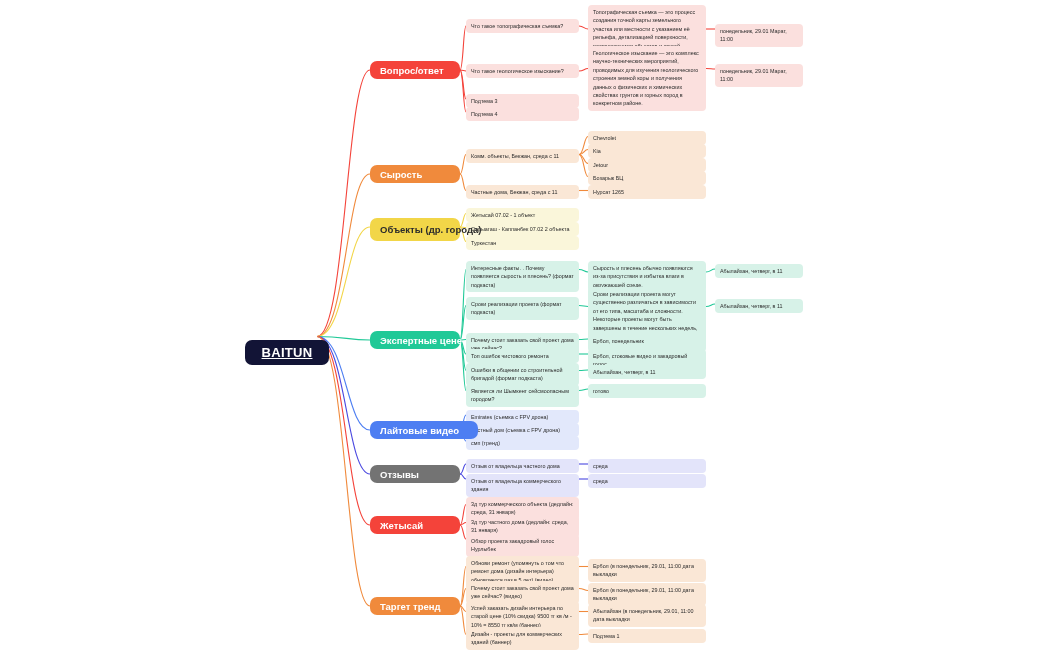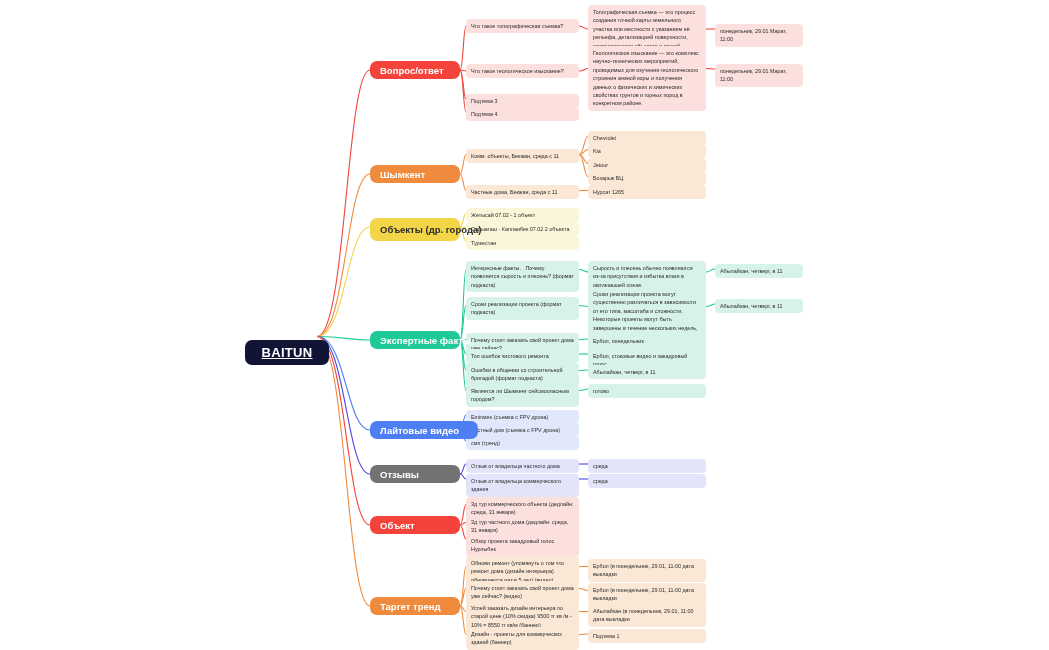--- a/index.html
+++ b/index.html
@@ -134,33 +134,33 @@
   <div class="root-node" style="left: 245px; top: 340px; width: 84px; height: 25px; text-decoration: underline;">BAITUN</div>
 <div class="branch" style="background: rgb(244, 67, 58); left: 370px; top: 61px; width: 90px; height: 18px;">Вопрос/ответ</div>
     <div class="card top" style="background: rgb(251, 224, 222); left: 466px; top: 19px; width: 113px; min-height: 14px;">Что такое топографическая съемка?</div>
     <div class="card top" style="background: rgb(251, 224, 222); left: 588px; top: 5px; width: 118px; min-height: 48px;">Топографическая съемка — это процесс создания точной карты земельного участка или местности с указанием её рельефа, детализацией поверхности, расположением объектов и другой топографической информацией.</div>
     <div class="card" style="background: rgb(251, 224, 222); left: 715px; top: 24px; width: 88px; min-height: 10px;">понедельник, 29.01 Марат, 11:00</div>
     <div class="card top" style="background: rgb(251, 224, 222); left: 466px; top: 64px; width: 113px; min-height: 14px;">Что такое геологическое изыскание?</div>
     <div class="card top" style="background: rgb(251, 224, 222); left: 588px; top: 46px; width: 118px; min-height: 45px;">Геологическое изыскание — это комплекс научно-технических мероприятий, проводимых для изучения геологического строения земной коры и получения данных о физических и химических свойствах грунтов и горных пород в конкретном районе.</div>
     <div class="card" style="background: rgb(251, 224, 222); left: 715px; top: 64px; width: 88px; min-height: 10px;">понедельник, 29.01 Марат, 11:00</div>
     <div class="card" style="background: rgb(251, 224, 222); left: 466px; top: 94px; width: 113px; min-height: 10px;">Подтема 3</div>
     <div class="card" style="background: rgb(251, 224, 222); left: 466px; top: 107px; width: 113px; min-height: 10px;">Подтема 4</div>
-    <div class="branch" style="background: rgb(240, 138, 60); left: 370px; top: 165px; width: 90px; height: 18px;">Шымкент</div>
+    <div class="branch" style="background: rgb(240, 138, 60); left: 370px; top: 165px; width: 90px; height: 18px;">Сырость</div>
     <div class="card" style="background: rgb(250, 231, 214); left: 466px; top: 149px; width: 113px; min-height: 11px;">Комм. объекты, Бекжан, среда с 11</div>
     <div class="card" style="background: rgb(250, 231, 214); left: 588px; top: 131px; width: 118px; min-height: 11px;">Chevrolet</div>
     <div class="card" style="background: rgb(250, 231, 214); left: 588px; top: 144px; width: 118px; min-height: 11px;">Kia</div>
     <div class="card" style="background: rgb(250, 231, 214); left: 588px; top: 158px; width: 118px; min-height: 11px;">Jetour</div>
     <div class="card" style="background: rgb(250, 231, 214); left: 588px; top: 171px; width: 118px; min-height: 11px;">Бозарык БЦ</div>
     <div class="card" style="background: rgb(250, 231, 214); left: 466px; top: 185px; width: 113px; min-height: 11px;">Частные дома, Бекжан, среда с 11</div>
     <div class="card" style="background: rgb(250, 231, 214); left: 588px; top: 185px; width: 118px; min-height: 11px;">Нурсат 1265</div>
     <div class="branch" style="background: rgb(242, 214, 72); left: 370px; top: 218px; width: 90px; height: 23px; color: rgb(43, 43, 43);">Объекты (др. города)</div>
     <div class="card" style="background: rgb(250, 246, 218); left: 466px; top: 208px; width: 113px; min-height: 11px;">Жетысай 07.02 - 1 объект</div>
     <div class="card" style="background: rgb(250, 246, 218); left: 466px; top: 222px; width: 113px; min-height: 11px;">Сарыагаш - Капланбек 07.02 2 объекта</div>
     <div class="card" style="background: rgb(250, 246, 218); left: 466px; top: 236px; width: 113px; min-height: 11px;">Туркестан</div>
-    <div class="branch" style="background: rgb(32, 201, 151); left: 370px; top: 331px; width: 90px; height: 18px;">Экспертные факты</div>
+    <div class="branch" style="background: rgb(32, 201, 151); left: 370px; top: 331px; width: 90px; height: 18px;">Экспертные цене</div>
     <div class="card top" style="background: rgb(215, 242, 232); left: 466px; top: 261px; width: 113px; min-height: 17px;">Интересные факты. . Почему появляется сырость и плесень? (формат подкаста)</div>
     <div class="card top" style="background: rgb(215, 242, 232); left: 588px; top: 261px; width: 118px; min-height: 22px;">Сырость и плесень обычно появляются из-за присутствия и избытка влаги в окружающей среде.</div>
     <div class="card" style="background: rgb(215, 242, 232); left: 715px; top: 264px; width: 88px; min-height: 10px;">Абылайхан, четверг, в 11</div>
     <div class="card top" style="background: rgb(215, 242, 232); left: 466px; top: 297px; width: 113px; min-height: 17px;">Сроки реализации проекта (формат подкаста)</div>
     <div class="card top" style="background: rgb(215, 242, 232); left: 588px; top: 287px; width: 118px; min-height: 39px;">Сроки реализации проекта могут существенно различаться в зависимости от его типа, масштаба и сложности. Некоторые проекты могут быть завершены в течение нескольких недель, в то время как другие могут занимать несколько месяцев.</div>
     <div class="card" style="background: rgb(215, 242, 232); left: 715px; top: 299px; width: 88px; min-height: 10px;">Абылайхан, четверг, в 11</div>
     <div class="card top" style="background: rgb(215, 242, 232); left: 466px; top: 333px; width: 113px; min-height: 13px;">Почему стоит заказать свой проект дома уже сейчас?</div>
     <div class="card" style="background: rgb(215, 242, 232); left: 588px; top: 334px; width: 118px; min-height: 10px;">Ербол, понедельник</div>
     <div class="card" style="background: rgb(215, 242, 232); left: 466px; top: 349px; width: 113px; min-height: 10px;">Топ ошибок чистового ремонта</div>
     <div class="card" style="background: rgb(215, 242, 232); left: 588px; top: 349px; width: 118px; min-height: 10px;">Ербол, стоковые видео и закадровый голос</div>
@@ -170,21 +170,21 @@
     <div class="card" style="background: rgb(215, 242, 232); left: 588px; top: 384px; width: 118px; min-height: 10px;">готово</div>
     <div class="branch" style="background: rgb(77, 126, 242); left: 370px; top: 421px; width: 108px; height: 18px;">Лайтовые видео</div>
     <div class="card" style="background: rgb(226, 232, 251); left: 466px; top: 410px; width: 113px; min-height: 10px;">Emirates (съемка с FPV дрона)</div>
     <div class="card" style="background: rgb(226, 232, 251); left: 466px; top: 423px; width: 113px; min-height: 10px;">Частный дом (съемка с FPV дрона)</div>
     <div class="card" style="background: rgb(226, 232, 251); left: 466px; top: 436px; width: 113px; min-height: 10px;">смп (тренд)</div>
     <div class="branch" style="background: #737373; left: 370px; top: 465px; width: 90px; height: 18px;">Отзывы</div>
     <div class="card" style="background: rgb(227, 228, 250); left: 466px; top: 459px; width: 113px; min-height: 10px;">Отзыв от владельца частного дома</div>
     <div class="card" style="background: rgb(227, 228, 250); left: 588px; top: 459px; width: 118px; min-height: 10px;">среда</div>
     <div class="card" style="background: rgb(227, 228, 250); left: 466px; top: 474px; width: 113px; min-height: 10px;">Отзыв от владельца коммерческого здания</div>
     <div class="card" style="background: rgb(227, 228, 250); left: 588px; top: 474px; width: 118px; min-height: 10px;">среда</div>
-    <div class="branch" style="background: rgb(244, 67, 58); left: 370px; top: 516px; width: 90px; height: 18px;">Объект</div>
+    <div class="branch" style="background: rgb(244, 67, 58); left: 370px; top: 516px; width: 90px; height: 18px;">Жетысай</div>
     <div class="card top" style="background: rgb(251, 224, 222); left: 466px; top: 497px; width: 113px; min-height: 15px;">3д тур коммерческого объекта (дедлайн: среда, 31 января)</div>
     <div class="card top" style="background: rgb(251, 224, 222); left: 466px; top: 515px; width: 113px; min-height: 15px;">3д тур частного дома (дедлайн: среда, 31 января)</div>
     <div class="card" style="background: rgb(251, 224, 222); left: 466px; top: 534px; width: 113px; min-height: 10px;">Обзор проекта закадровый голос Нурлыбек</div>
     <div class="branch" style="background: rgb(240, 138, 60); left: 370px; top: 597px; width: 90px; height: 18px;">Таргет тренд</div>
     <div class="card top" style="background: rgb(250, 231, 214); left: 466px; top: 556px; width: 113px; min-height: 21px;">Обнови ремонт (упомянуть о том что ремонт дома (дизайн интерьера) обновляется раз в 5 лет) (видео)</div>
     <div class="card top" style="background: rgb(250, 231, 214); left: 588px; top: 559px; width: 118px; min-height: 15px;">Ербол (в понедельник, 29.01, 11:00 дата выкладки</div>
     <div class="card top" style="background: rgb(250, 231, 214); left: 466px; top: 581px; width: 113px; min-height: 15px;">Почему стоит заказать свой проект дома уже сейчас? (видео)</div>
     <div class="card top" style="background: rgb(250, 231, 214); left: 588px; top: 583px; width: 118px; min-height: 15px;">Ербол (в понедельник, 29.01, 11:00  дата выкладки</div>
     <div class="card top" style="background: rgb(250, 231, 214); left: 466px; top: 601px; width: 113px; min-height: 21px;">Успей заказать дизайн интерьера по старой цене (10% скидка) 9500 тг кв /м  - 10% = 8550 тг кв/м (баннер)</div>
     <div class="card top" style="background: rgb(250, 231, 214); left: 588px; top: 604px; width: 118px; min-height: 15px;">Абылайхан (в понедельник, 29.01, 11:00  дата выкладки</div>

